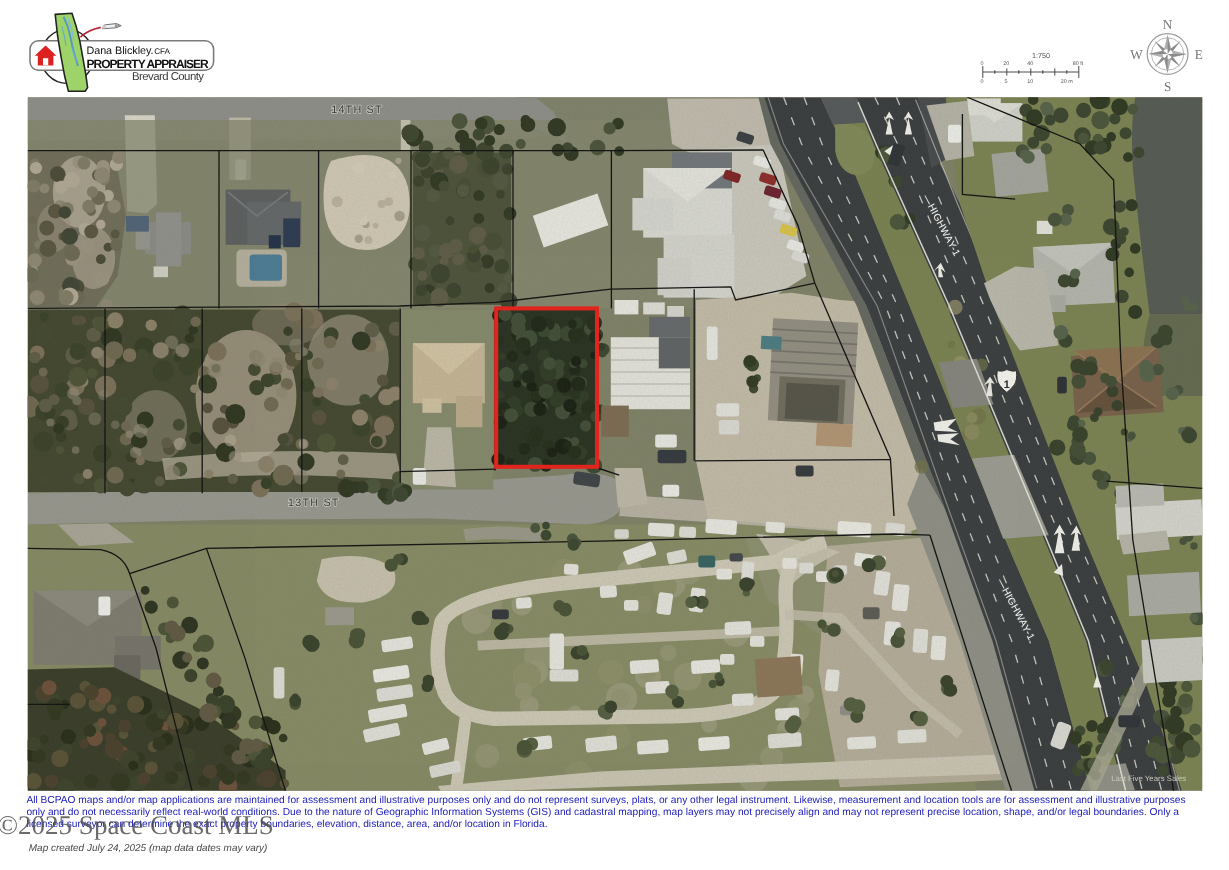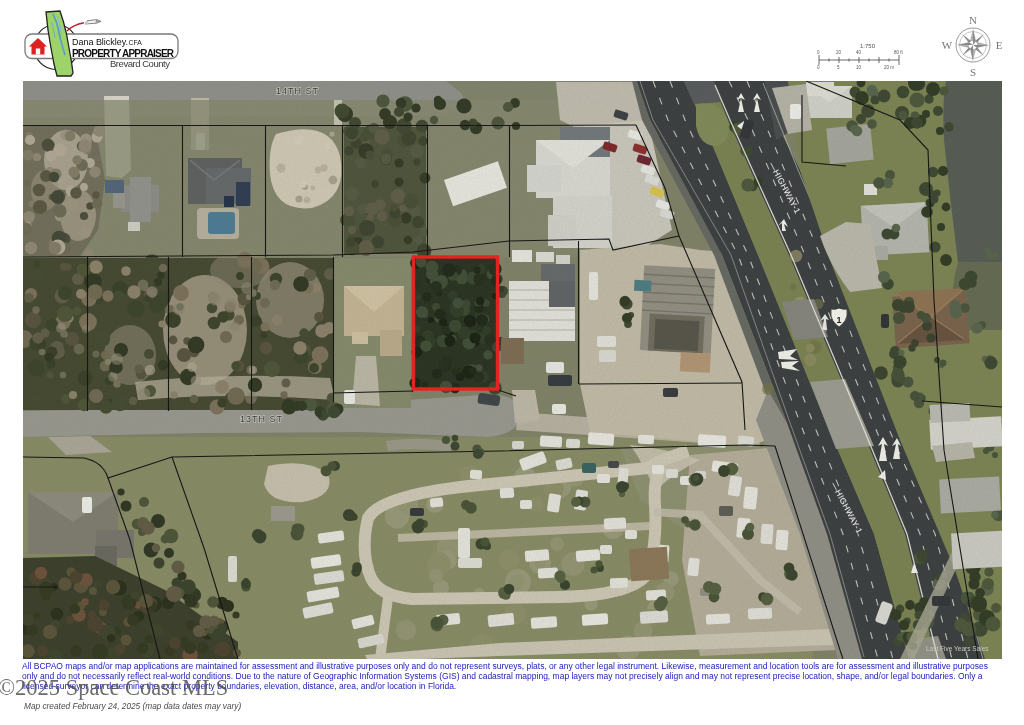--- a/index.html
+++ b/index.html
@@ -1324,15 +1324,15 @@
         <feColorMatrix in="t" type="matrix" values="0 0 0 0 0.12 0 0 0 0 0.13 0 0 0 0 0.08 0 0 0 0.55 0"></feColorMatrix>
       </filter>
 <rect x="23" y="81" width="979" height="578" filter="url(#n1)" opacity="0.03"></rect>
 <rect x="23" y="81" width="979" height="578" filter="url(#n2)" opacity="0.22"></rect>
 </svg>
 
 <div class="disc">All BCPAO maps and/or map applications are maintained for assessment and illustrative purposes only and do not represent surveys, plats, or any other legal instrument. Likewise, measurement and location tools are for assessment and illustrative purposes<br>only and do not necessarily reflect real-world conditions. Due to the nature of Geographic Information Systems (GIS) and cadastral mapping, map layers may not precisely align and may not represent precise location, shape, and/or legal boundaries. Only a<br>licensed surveyor can determine the exact property boundaries, elevation, distance, area, and/or location in Florida.</div>
 
 <div class="wm">©2025 Space Coast MLS</div>
 
-<div class="note">Map created February 24, 2025 (map data dates may vary)</div>
+<div class="note">Map created July 24, 2025 (map data dates may vary)</div>
 
 </div>
 
 </body></html>

